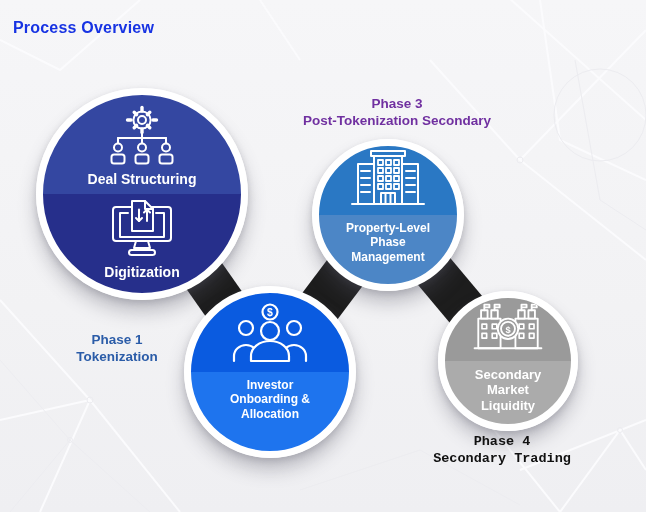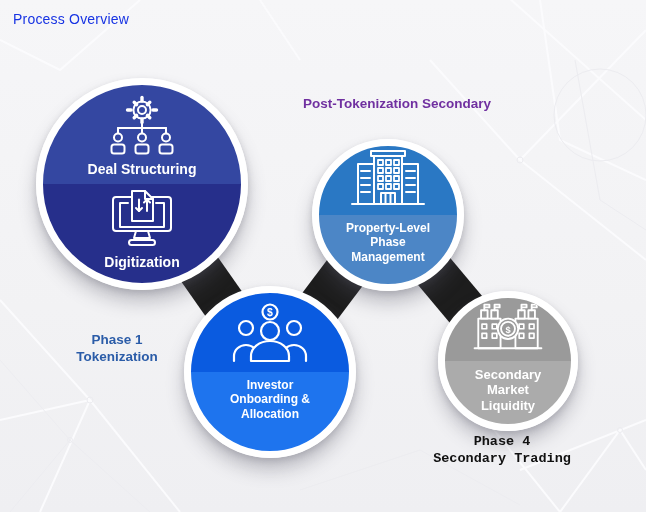--- a/index.html
+++ b/index.html
@@ -3,36 +3,36 @@
 <meta charset="utf-8">
 <style>
   html,body{margin:0;padding:0;}
   body{font-family:"Liberation Sans", sans-serif;}
   #canvas{
     position:relative;width:646px;height:512px;overflow:hidden;
     background:linear-gradient(180deg,#f6f6f8 0%,#f2f2f4 60%,#efeff2 100%);
   }
   .bg-svg{position:absolute;left:0;top:0;z-index:0;}
   .page-title{
-    position:absolute;left:13px;top:11px;z-index:3;
-    font-size:14px;font-weight:normal;color:#1733E3;letter-spacing:.2px;
+    position:absolute;left:13px;top:19px;z-index:3;
+    font-size:16px;font-weight:bold;color:#1733E3;letter-spacing:.2px;
   }
   .band{
     position:absolute;z-index:1;background:#1d1d1d;
   }
   .band1{left:147px;top:258px;width:120px;height:44px;transform:rotate(55deg);}
   .band2{left:269px;top:272px;width:120px;height:44px;transform:rotate(-53deg);}
   .band3{left:388px;top:267px;width:120px;height:42px;transform:rotate(50deg);}
   .circle{
     position:absolute;z-index:2;border-radius:50%;
     border:7px solid #ffffff;
     box-shadow:0 12px 18px rgba(85,85,100,.32), 0 3px 6px rgba(85,85,100,.22);
     display:flex;flex-direction:column;overflow:hidden;
   }
-  .c1{left:36px;top:78px;width:198px;height:198px;
+  .c1{left:36px;top:88px;width:198px;height:198px;
       background:linear-gradient(180deg,#3447A1 0%,#3447A1 50%,#262F8B 50%,#262F8B 100%);}
   .c2{left:184px;top:286px;width:158px;height:158px;
       background:linear-gradient(180deg,#0A5BE0 0%,#0A5BE0 50%,#1E74EE 50%,#1E74EE 100%);}
   .c3{left:312px;top:139px;width:138px;height:138px;
       background:linear-gradient(180deg,#2A78C4 0%,#2A78C4 50%,#4C86C6 50%,#4C86C6 100%);}
   .c4{left:438px;top:291px;width:126px;height:126px;
       background:linear-gradient(180deg,#9A9A9A 0%,#9A9A9A 50%,#ABABAB 50%,#ABABAB 100%);}
   .half{flex:1;display:flex;flex-direction:column;align-items:center;}
   .half.top{justify-content:flex-end;padding-bottom:5px;}
   .half.bottom{justify-content:flex-start;padding-top:6px;}
@@ -236,20 +236,21 @@
       <div class="node-label">Market</div>
       <div class="node-label">Liquidity</div>
     </div>
   </div>
 
   <div class="phase-heading ph1">
     <div>Phase 1</div>
     <div>Tokenization</div>
   </div>
   <div class="phase-heading ph3">
+    <div>Phase 3</div>
     <div>Post-Tokenization Secondary</div>
   </div>
   <div class="phase-heading ph4">
     <div>Phase 4</div>
     <div>Secondary Trading</div>
   </div>
 
 </div>
 
 </body></html>

